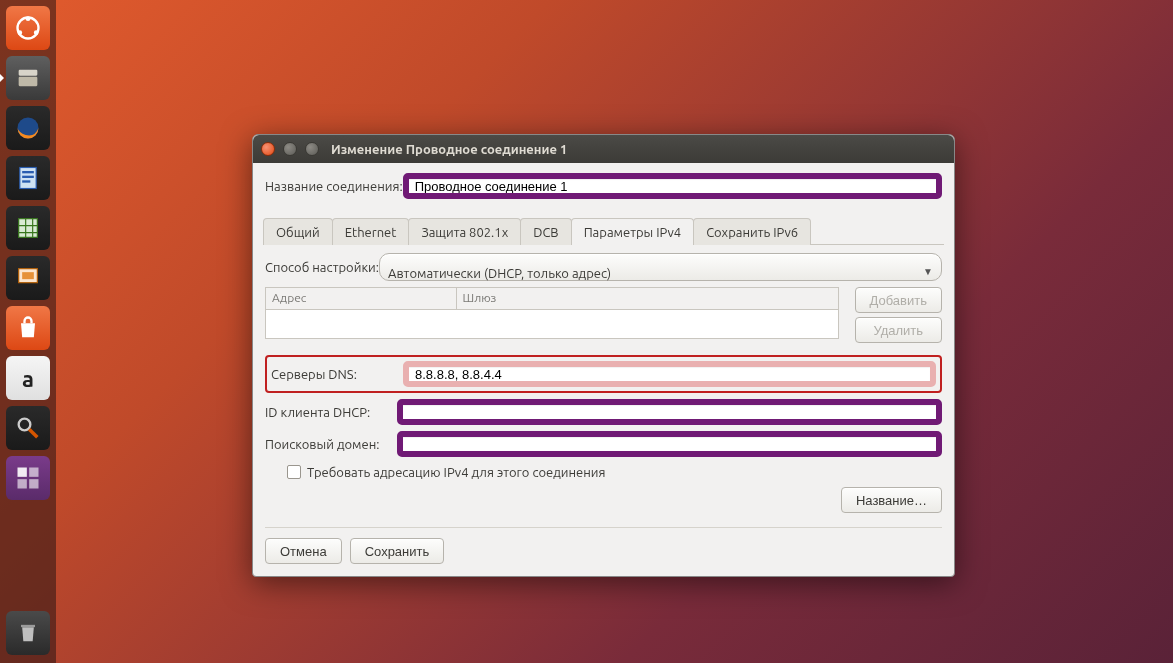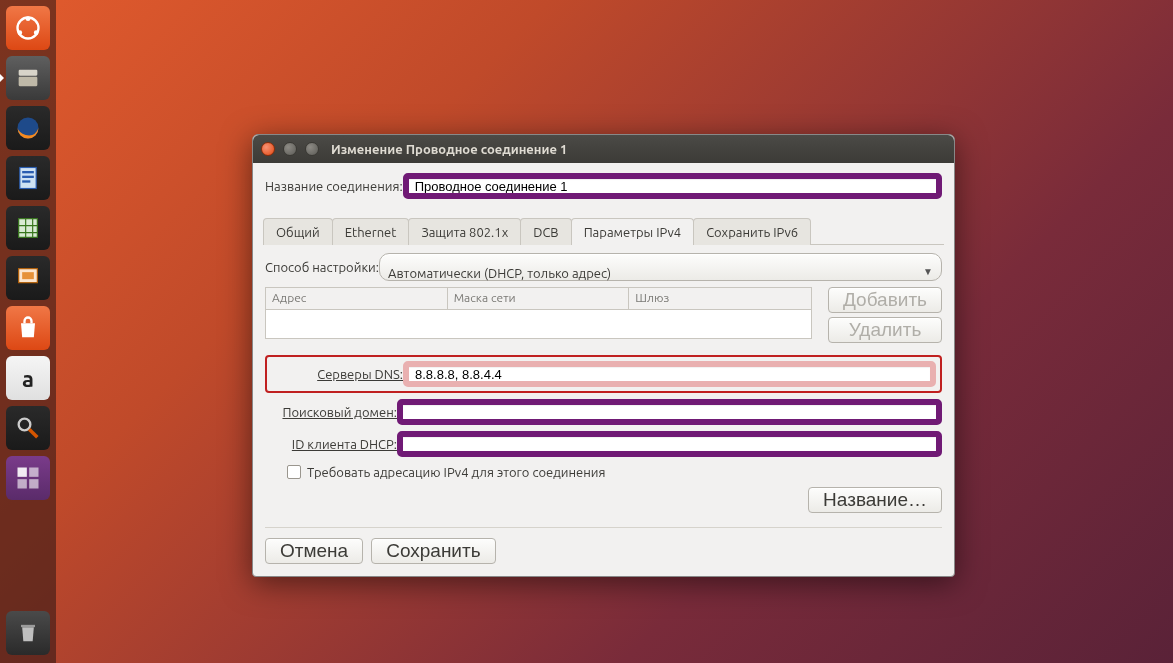--- a/index.html
+++ b/index.html
@@ -122,24 +122,24 @@
     border-right: 1px solid #c9c6bf;
   }
   .addr-header > div:last-child { border-right: none; }
   .addr-body { height: 28px; }
   .addr-btns { display: flex; flex-direction: column; gap: 4px; }
   .btn {
     height: 26px; padding: 0 14px;
     border: 1px solid #b6b3ac; border-radius: 4px;
     background: linear-gradient(#fdfdfc,#ecebe7);
     box-shadow: inset 0 1px 0 #fff;
-    font-size: 19px; color: #3c3b37; cursor: pointer;
+    font-size: 13px; color: #3c3b37; cursor: pointer;
   }
   .btn:disabled, .btn.disabled { color: #b0aea8; cursor: default; }
-  .form-grid .row label { width: 132px; text-align: right; text-decoration: underline; }
+  .form-grid .row label { width: 132px; text-align: left; }
   .highlight {
     border: 2px solid #c02020; border-radius: 4px;
     padding: 4px 4px;
   }
   .highlight .text-input { border-color: #e9b0b0; }
   .chk-row { display: flex; gap: 6px; margin: 8px 0 8px 22px; }
   .chk { width: 14px; height: 14px; border:1px solid #9a968e; border-radius:2px; background:#fff;}
   .routes-row { display: flex; justify-content: flex-end; margin-top: 4px; }
   .footer { display:flex; justify-content:flex-start; gap:8px; border-top:1px solid #d6d3cc; padding-top:10px; margin-top:14px;}
 </style>
@@ -246,42 +246,41 @@
       <div class="combo">
         <span>Автоматически (DHCP, только адрес)</span>
         <span class="arrow">▼</span>
       </div>
     </div>
 
     <div class="addr-wrap">
       <div class="addr-table">
         <div class="addr-header">
           <div>Адрес</div>
-          <div>Маска сети</div>
           <div>Шлюз</div>
         </div>
         <div class="addr-body"></div>
       </div>
       <div class="addr-btns">
         <button class="btn disabled"><span>Добавить</span></button>
         <button class="btn disabled"><span>Удалить</span></button>
       </div>
     </div>
 
     <div class="form-grid" style="margin-top:12px;">
       <div class="row highlight">
         <label>Серверы DNS:</label>
         <input class="text-input" value="8.8.8.8, 8.8.4.4" style="">
       </div>
       <div class="row">
+        <label>ID клиента DHCP:</label>
+        <input class="text-input" value="" style="">
+      </div>
+      <div class="row">
         <label>Поисковый домен:</label>
-        <input class="text-input" value="" style="">
-      </div>
-      <div class="row">
-        <label>ID клиента DHCP:</label>
         <input class="text-input" value="" style="">
       </div>
       <div class="chk-row">
         <span class="chk"></span>
         <span>Требовать адресацию IPv4 для этого соединения</span>
       </div>
       <div class="routes-row">
         <button class="btn"><span>Название…</span></button>
       </div>
     </div>

